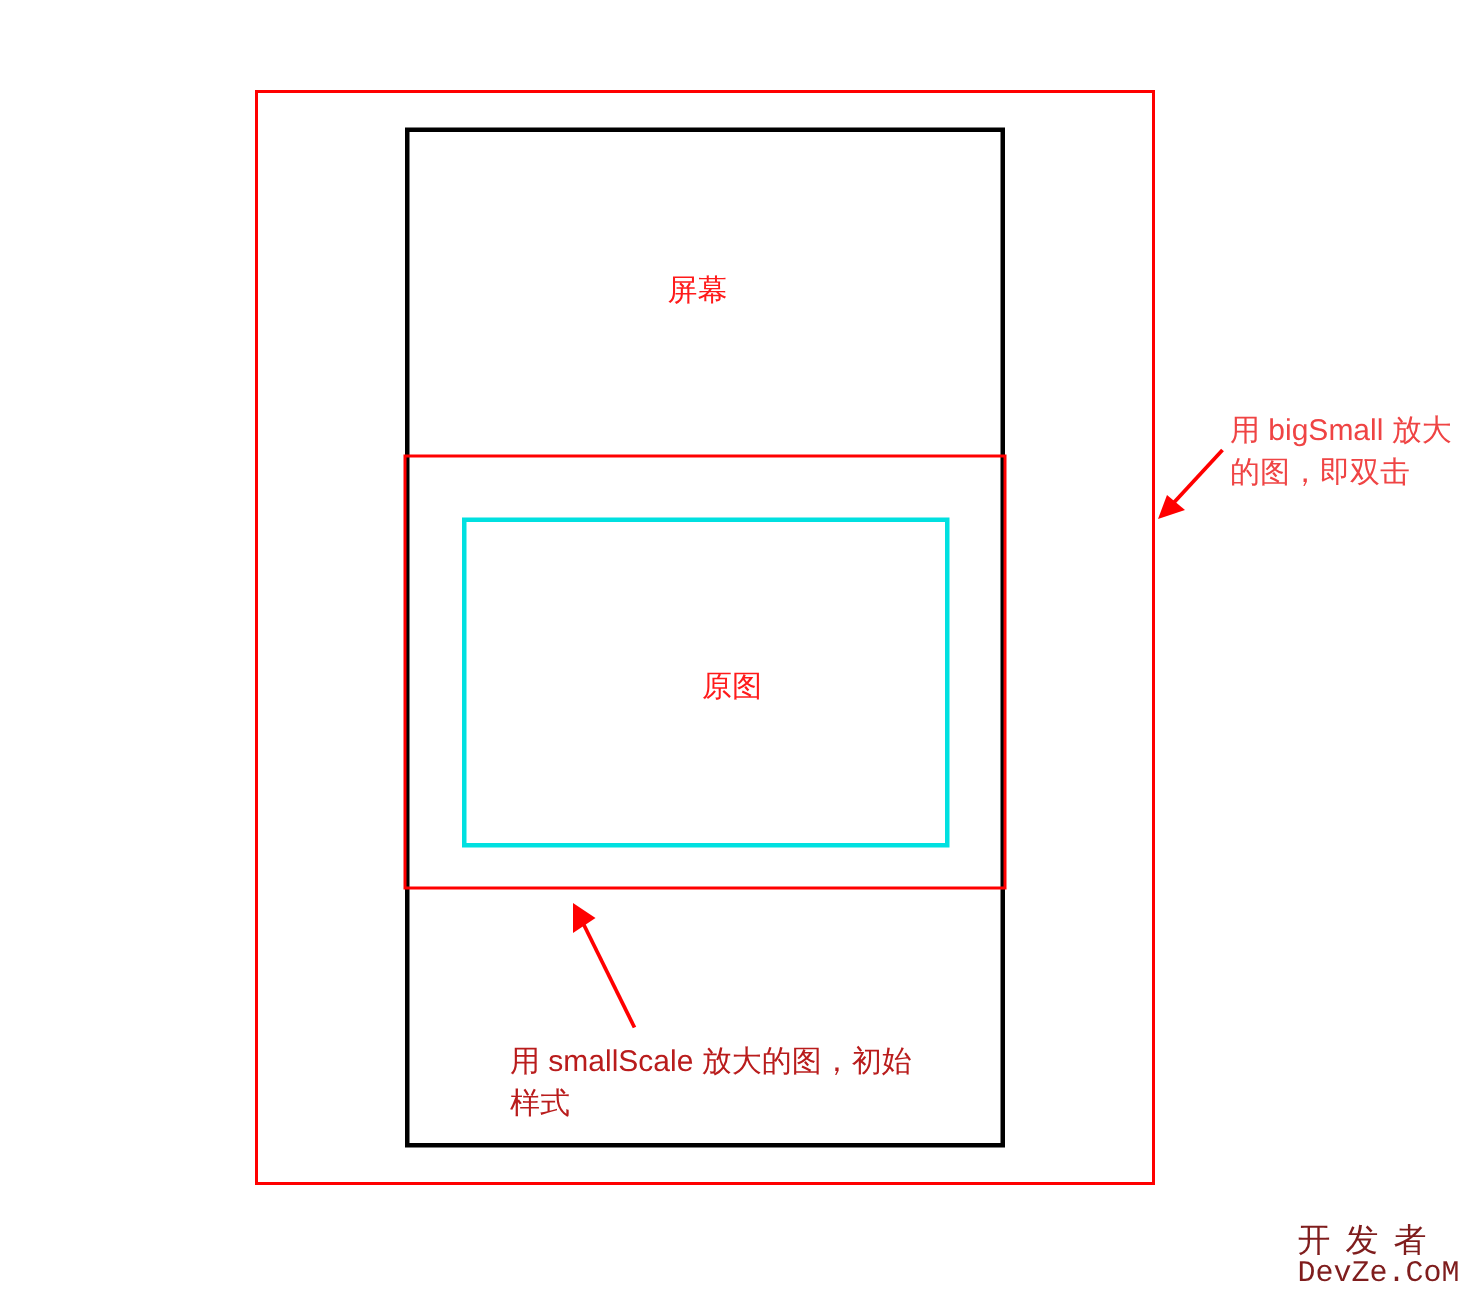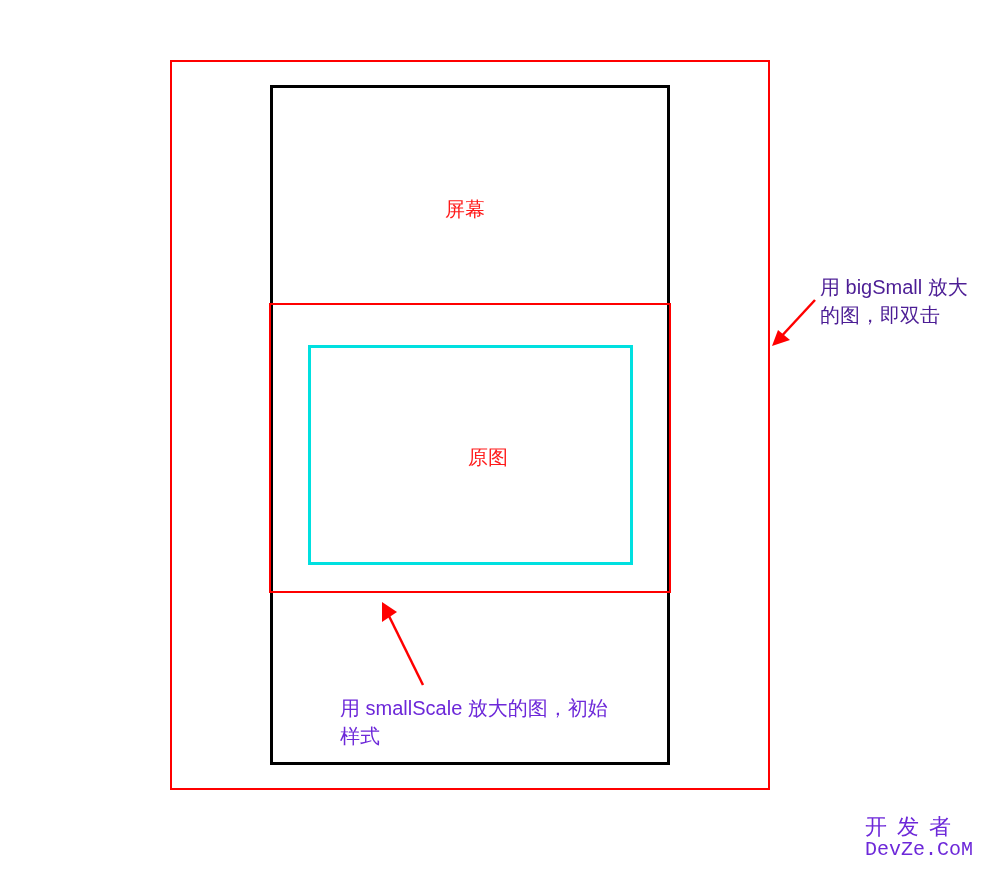--- a/index.html
+++ b/index.html
@@ -46,52 +46,52 @@
       width: 325px;
       height: 220px;
     }
     .label {
       position: absolute;
       color: #ff1a1a;
       font-size: 20px;
     }
     .label-screen {
       left: 445px;
-      top: 196px;
+      top: 180px;
     }
     .label-original {
       left: 468px;
       top: 444px;
     }
     .annotation-right {
       position: absolute;
-      color: #4c1d95;
+      color: #ef4444;
       font-size: 20px;
       left: 820px;
       top: 273px;
       width: 160px;
       line-height: 1.4;
     }
     .annotation-bottom {
       position: absolute;
-      color: #6d28d9;
+      color: #b91c1c;
       font-size: 20px;
       left: 340px;
       top: 694px;
       width: 280px;
       line-height: 1.4;
     }
     .arrow {
       position: absolute;
     }
     .watermark {
       position: absolute;
       right: 15px;
       bottom: 8px;
-      color: #6d28d9;
+      color: #7f1d1d;
       font-family: Arial, sans-serif;
       text-align: left;
       line-height: 1.1;
     }
     .watermark-top {
       font-size: 22px;
       letter-spacing: 10px;
     }
     .watermark-bottom {
       font-size: 20px;

